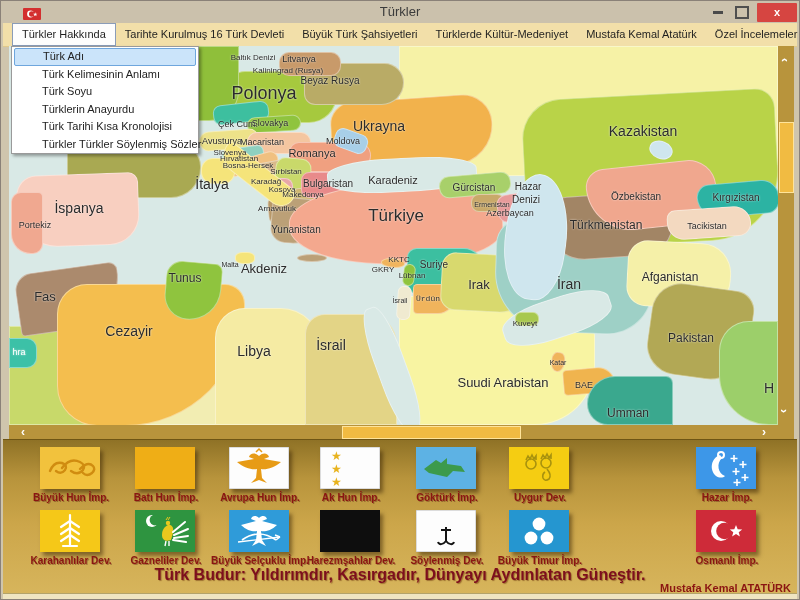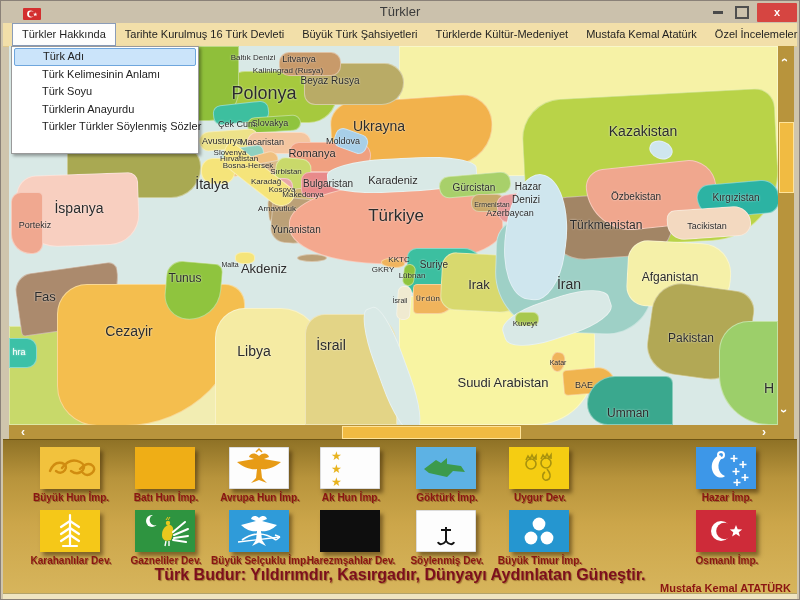--- a/index.html
+++ b/index.html
@@ -227,20 +227,21 @@
     <span class="sb-arrow ar-right">›</span>
   </div>
   <div class="sb-corner"></div>
 
   <div class="dropdown">
     <div id="dropdown-items">
         <div class="dd-item hl">Türk Adı</div>
         <div class="dd-item">Türk Kelimesinin Anlamı</div>
         <div class="dd-item">Türk Soyu</div>
         <div class="dd-item">Türklerin Anayurdu</div>
+        <div class="dd-item">Türk Tarihi Kısa Kronolojisi</div>
         <div class="dd-item">Türkler Türkler Söylenmiş Sözler</div>
       </div>
   </div>
 
   <div class="footer">
 
     <div class="flag-tile" style="left:37px;top:7px">
       <div class="flag-img">
           <svg width="60" height="42" viewBox="0 0 60 42">
             <rect width="60" height="42" fill="#f2c23d"></rect>

